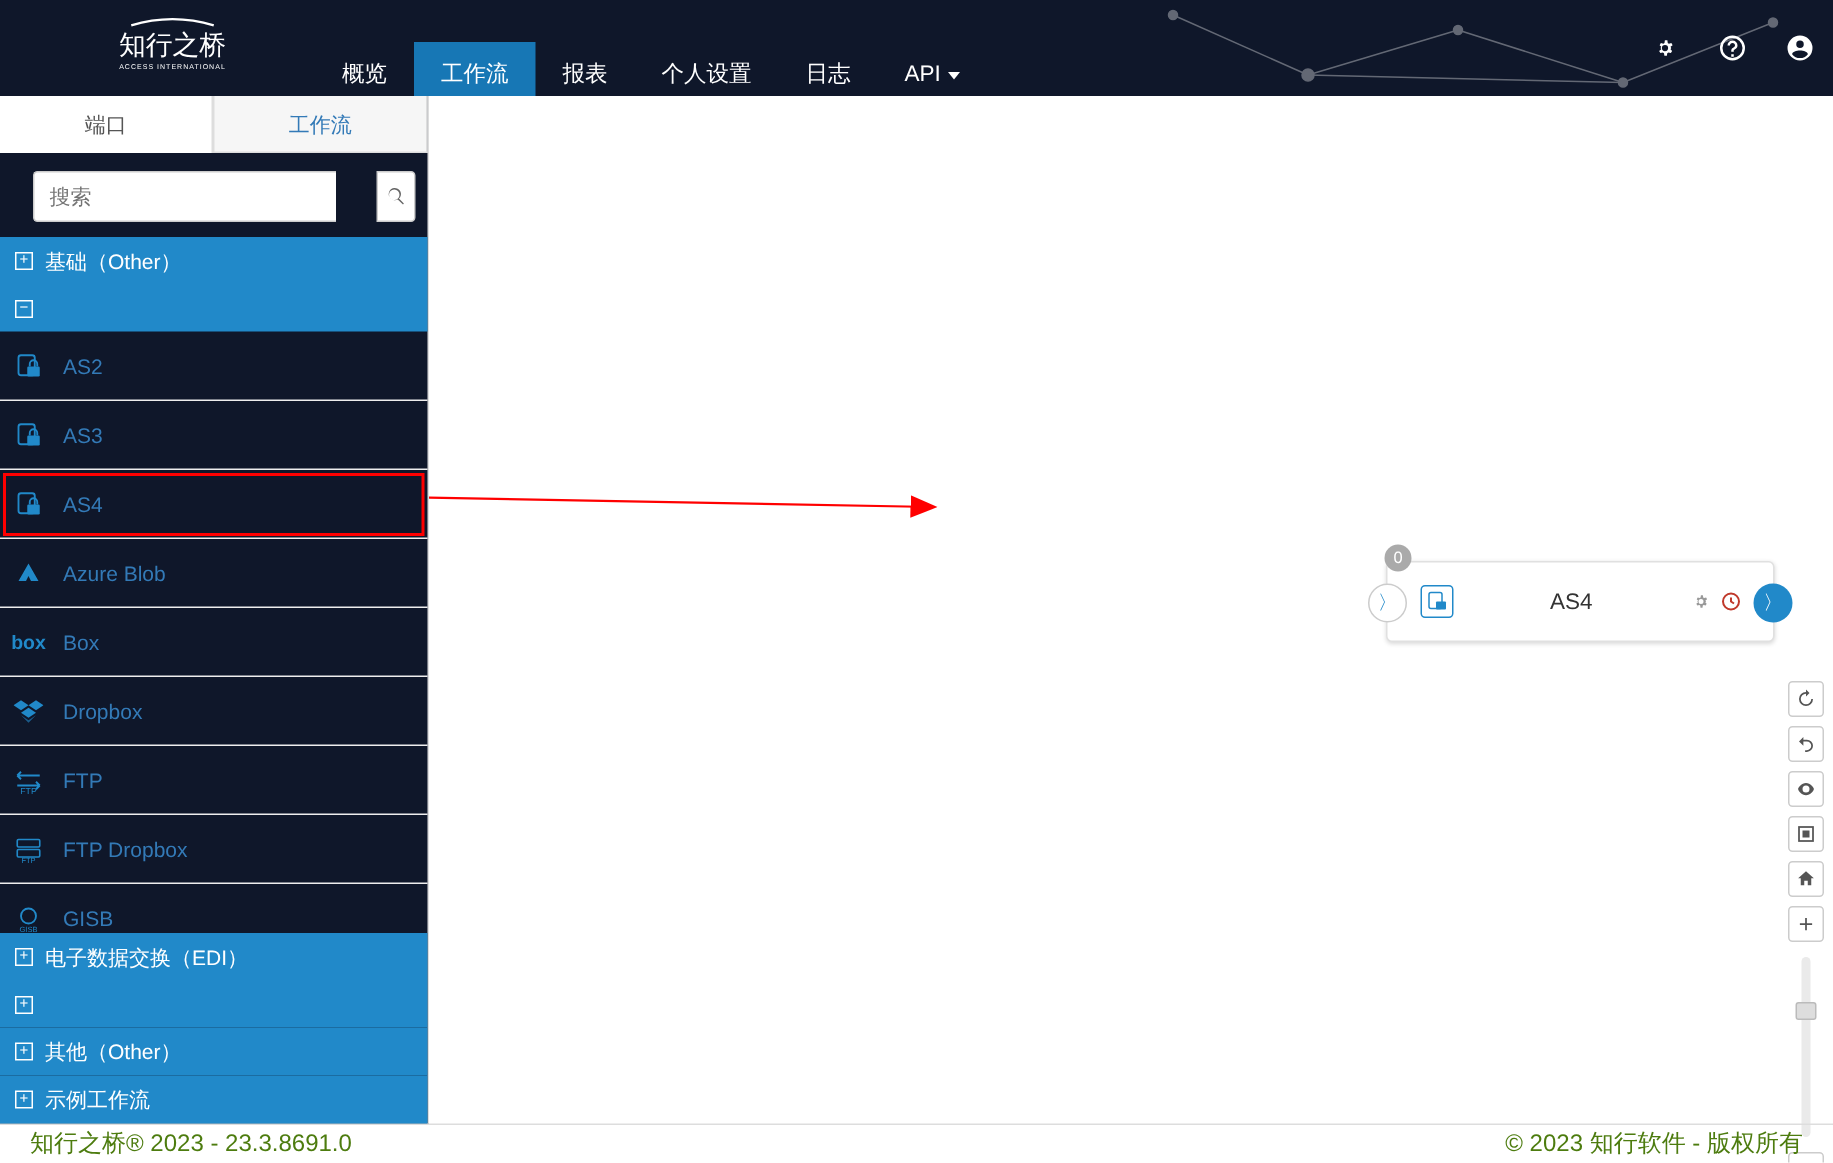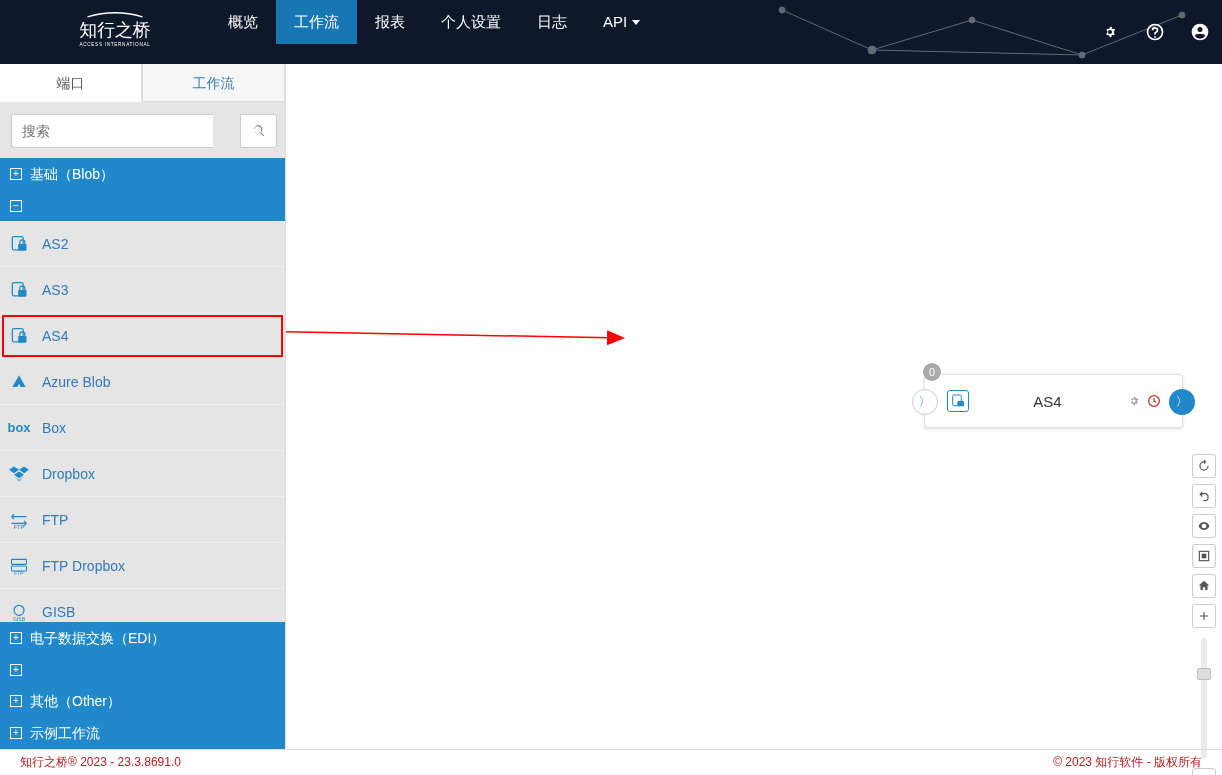--- a/index.html
+++ b/index.html
@@ -1,38 +1,38 @@
 <!DOCTYPE html>
 <html><head>
 <meta charset="utf-8">
 <style>
 *{box-sizing:border-box;margin:0;padding:0;}
 body{font-family:"Microsoft YaHei",Arial,sans-serif;font-size:14px;color:#333;background:#fff;width:1222px;height:775px;overflow:hidden;position:relative;}
 .topbar{height:64px;background:#0f172a;color:#fff;display:flex;align-items:center;position:relative;}
 .logo{width:210px;padding-left:20px;display:flex;flex-direction:column;align-items:center;justify-content:center;}
 .logo svg{width:110px;height:44px;}
 .nav{display:flex;height:64px;}
-.nav a{color:#fff;padding:0 18px;height:44px;line-height:64px;font-size:15px;text-decoration:none;cursor:pointer;display:flex;align-items:center;gap:5px;}
+.nav a{color:#fff;padding:0 18px;height:44px;line-height:64px;font-size:15px;text-decoration:none;cursor:pointer;display:flex;align-items:center;gap:5px;margin-top:28px;}
 .nav a.active{background:#1777B5;}
 .caret{display:inline-block;width:0;height:0;border-left:4px solid transparent;border-right:4px solid transparent;border-top:5px solid #fff;}
 .top-icons{position:absolute;right:12px;top:0;height:64px;display:flex;align-items:center;gap:25px;}
 .top-icons .ic{width:20px;height:20px;fill:#fff;cursor:pointer;}
 .sub-header{position:absolute;right:16px;top:76px;display:flex;align-items:center;gap:8px;}
 .ws-label{background:#f1f1f1;border:1px solid #ccc;border-radius:3px 0 0 3px;height:34px;line-height:32px;padding:0 12px;color:#555;border-right:none;}
 .ws-select{border:1px solid #ccc;height:34px;width:135px;padding:0 10px;cursor:pointer;display:flex;align-items:center;justify-content:space-between;}
 .sub-btn{width:40px;height:34px;border:1px solid #ccc;background:#fff;display:flex;align-items:center;justify-content:center;cursor:pointer;}
 .sub-btn svg{width:16px;height:16px;fill:#555;}
 .sub-btn.dark{background:#444;border-color:#444;}
 .sub-btn.dark svg{fill:#fff;}
-.sidebar{position:absolute;left:0;top:64px;width:286px;bottom:26px;border-right:1px solid #ddd;background:#e5e5e5;display:flex;flex-direction:column;}
+.sidebar{position:absolute;left:0;top:64px;width:286px;bottom:26px;border-right:1px solid #ddd;background:#0f172a;display:flex;flex-direction:column;}
 .tabs{display:flex;height:38px;}
 .tabs .tab{flex:1;text-align:center;line-height:38px;border:1px solid #ddd;border-top:none;cursor:pointer;color:#337ab7;}
 .tabs .tab.active{border-bottom:none;border-left:none;color:#555;background:#fff;}
 .tabs .tab:not(.active){background:#f6f6f6;}
-.search-row{display:flex;margin:12px 8px 10px 11px;gap:27px;}
+.search-row{display:flex;margin:12px 8px 10px 22px;gap:27px;}
 .search-row input{flex:1;height:34px;border:1px solid #ccc;border-right:none;padding:0 10px;font-size:14px;outline:none;border-radius:3px 0 0 3px;}
 .search-btn{width:38px;height:34px;border:1px solid #ccc;background:#fff;display:flex;align-items:center;justify-content:center;cursor:pointer;border-radius:0 3px 3px 0;}
 .search-btn svg{width:14px;height:14px;fill:#666;}
 .cat{background:#2189C9;color:#fff;padding:0 10px;height:32px;line-height:32px;font-size:14px;cursor:pointer;display:flex;align-items:center;gap:8px;}
 .cat .pm{width:12px;height:12px;display:inline-flex;align-items:center;justify-content:center;border:1px solid #fff;font-size:10px;line-height:1;}
 .items{overflow-y:auto;}
 .item{height:46px;display:flex;align-items:center;gap:12px;padding:0 8px;border-bottom:1px solid #eee;color:#337ab7;cursor:grab;}
 .item .ico{width:22px;height:22px;display:flex;align-items:center;justify-content:center;}
 .item.selected{outline:2px solid #ff0000;outline-offset:-4px;}
 .collapse-handle{position:absolute;left:286px;top:410px;width:16px;height:36px;background:#888;color:#fff;display:flex;align-items:center;justify-content:center;cursor:pointer;font-size:11px;}
@@ -44,21 +44,21 @@
 .node-ico{width:22px;height:22px;border:1px solid #2189C9;border-radius:3px;margin-left:22px;display:flex;align-items:center;justify-content:center;}
 .node-title{flex:1;text-align:center;color:#333;font-size:15px;}
 .node-actions{display:flex;gap:4px;margin-right:20px;}
 .node-actions svg{width:16px;height:16px;}
 .arrow-svg{position:absolute;left:0;top:0;pointer-events:none;}
 .tool-rail{position:absolute;right:4px;top:390px;width:28px;display:flex;flex-direction:column;gap:6px;align-items:center;}
 .tool-rail .tb{width:24px;height:24px;border:1px solid #ccc;border-radius:3px;background:#fff;display:flex;align-items:center;justify-content:center;cursor:pointer;}
 .tool-rail .tb svg{width:14px;height:14px;fill:#555;}
 .zoom-track{width:6px;height:120px;background:#eaeaea;border-radius:3px;position:relative;margin:4px 0;}
 .zoom-thumb{position:absolute;left:-4px;top:30px;width:14px;height:12px;background:#ddd;border:1px solid #bbb;border-radius:2px;}
-.footer{position:absolute;left:0;bottom:0;width:100%;height:26px;border-top:1px solid #ddd;display:flex;align-items:center;justify-content:space-between;padding:0 20px;font-size:12px;color:#b91c1c;}
+.footer{position:absolute;left:0;bottom:0;width:100%;height:26px;border-top:1px solid #ddd;display:flex;align-items:center;justify-content:space-between;padding:0 20px;font-size:16px;color:#4d7c0f;}
 .net-bg{position:absolute;right:0;top:0;height:64px;width:470px;opacity:.35;pointer-events:none;}
 </style>
 </head>
 <body>
 
 <div class="topbar">
   <div class="logo">
     <svg viewBox="0 0 160 60">
       <path d="M40 8 Q80 -4 120 8" stroke="#fff" stroke-width="2.2" fill="none"></path>
       <text x="80" y="36" text-anchor="middle" fill="#fff" font-size="26" font-family="SimHei">知行之桥</text>
@@ -129,21 +129,21 @@
   <div class="search-row">
     <input placeholder="搜索" style="">
     <div class="search-btn">
         <svg viewBox="0 0 24 24">
           <path d="M21 20l-5.6-5.6A7 7 0 1 0 14 15.4L20 21zM4 10a6 6 0 1 1 6 6 6 6 0 0 1-6-6z" fill="#666"></path>
         </svg>
       </div>
   </div>
   <div class="cat">
       <span class="pm">+</span>
-      <span>基础（Blob）</span>
+      <span>基础（Other）</span>
     </div>
   <div class="cat">
       <span class="pm">−</span>
     </div>
   <div class="items">
     <div class="item">
         <span class="ico">
           <svg width="20" height="20" viewBox="0 0 24 24">
             <rect x="4" y="3" width="13" height="16" rx="2" fill="none" stroke="#2189C9" stroke-width="1.5"></rect>
             <rect x="11" y="12" width="10" height="8" rx="1" fill="#2189C9"></rect>

